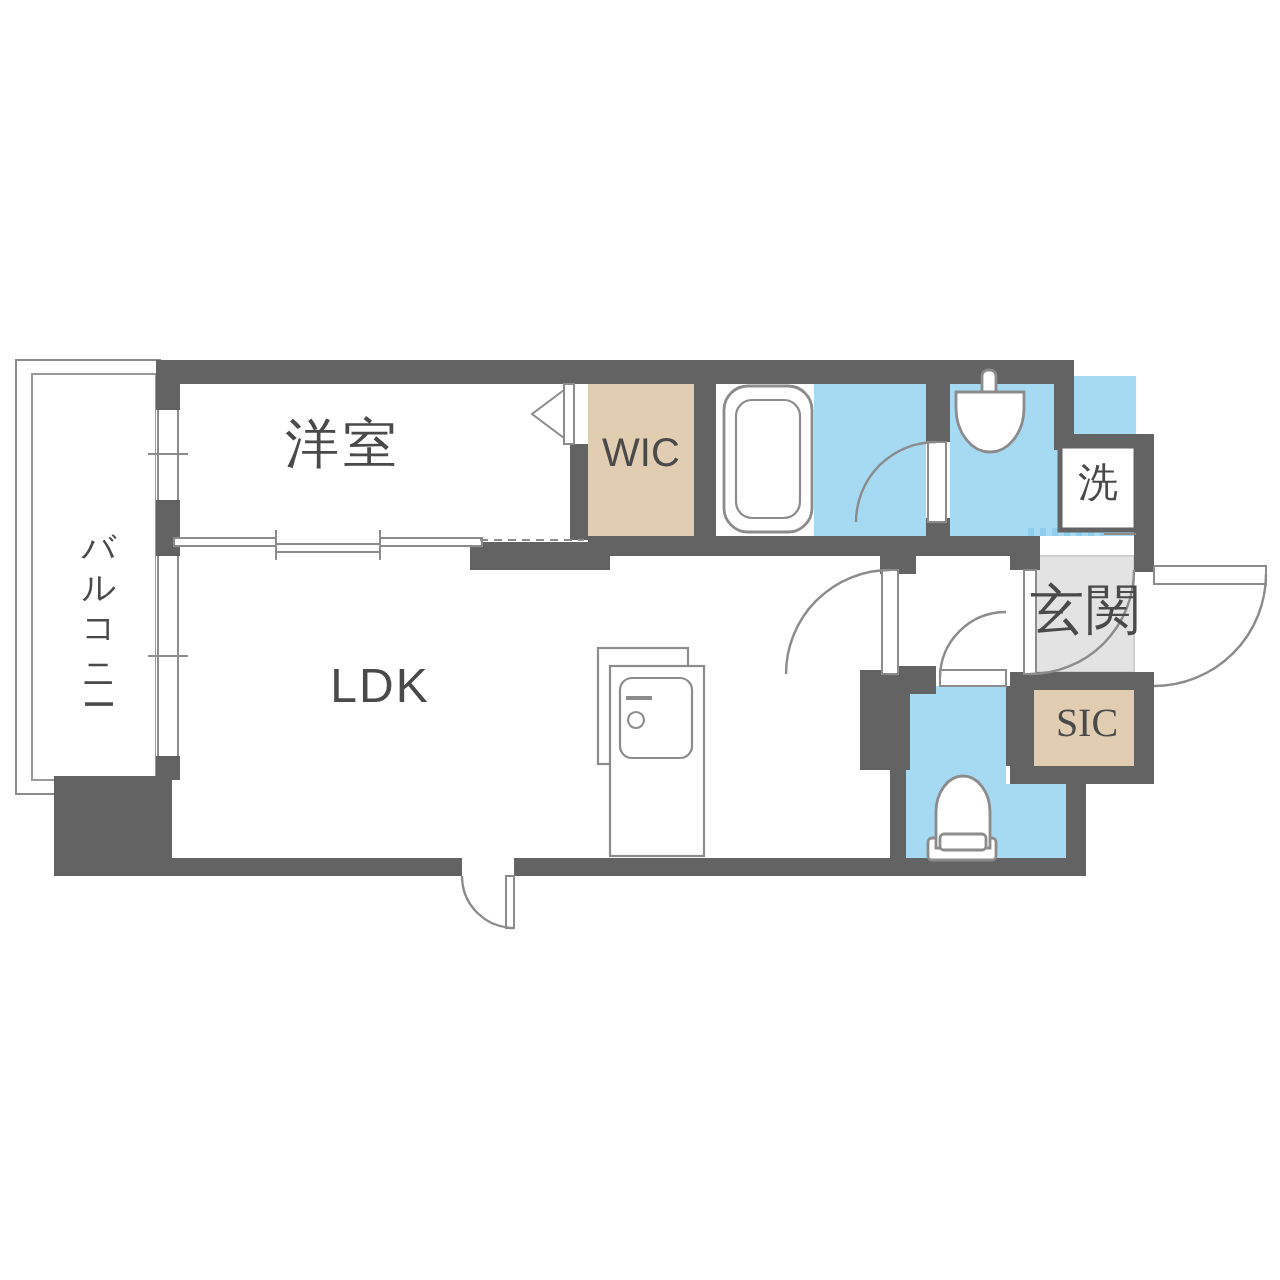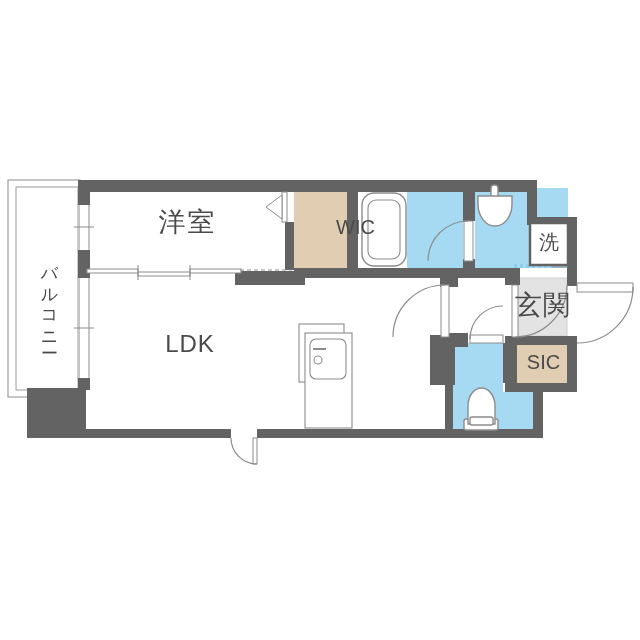--- a/index.html
+++ b/index.html
@@ -12,26 +12,26 @@
   .gray{fill:var(--c-entrance_floor,#e3e3e3);stroke:#cfcfcf;stroke-width:1;}
   .white{fill:#ffffff;}
   .ln{stroke:var(--c-outline,#8c8c8c);fill:none;stroke-width:1.2;}
   .fix{fill:#ffffff;stroke:var(--c-outline,#8c8c8c);stroke-width:1.4;}
   .fix2{fill:none;stroke:var(--c-outline,#8c8c8c);stroke-width:1.1;}
   .leaf{fill:#ffffff;stroke:var(--c-outline,#8c8c8c);stroke-width:1;}
   .thin{fill:none;stroke:var(--c-outline,#8c8c8c);stroke-width:1;}
   .labels{position:absolute;inset:0;pointer-events:none;}
   .lbl{position:absolute;color:var(--c-text,#4a4a4a);text-align:center;line-height:1.1;}
   .lbl-balcony{left:36px;top:230px;width:22px;height:140px;writing-mode:vertical-rl;font-size:17px;letter-spacing:3px;}
-  .lbl-yoshitsu{left:140px;top:208px;width:95px;font-size:27px;letter-spacing:2px;}
-  .lbl-wic{left:294px;top:216px;width:53px;font-size:20px;margin-left:35px;}
+  .lbl-yoshitsu{left:124px;top:208px;width:95px;font-size:27px;letter-spacing:2px;}
+  .lbl-wic{left:294px;top:216px;width:53px;font-size:20px;}
   .lbl-ldk{left:140px;top:331px;width:100px;font-size:24px;letter-spacing:1px;}
   .lbl-laundry{left:530px;top:231px;width:38px;font-size:20px;}
   .lbl-genkan{left:514px;top:291px;width:58px;font-size:27px;letter-spacing:1px;}
-  .lbl-sic{left:517px;top:351px;width:53px;font-size:20px;}
+  .lbl-sic{left:517px;top:351px;width:53px;font-size:20px;font-family:Liberation Serif, serif;}
 </style>
 </head>
 <body>
 
 <div id="plan">
   <svg width="640" height="640" viewBox="0 0 640 640">
 
     <g>
       <rect x="8" y="180" width="72" height="217" class="thin"></rect>
       <rect x="16" y="187" width="62" height="203" class="white thin" style="stroke:#9a9a9a"></rect>

